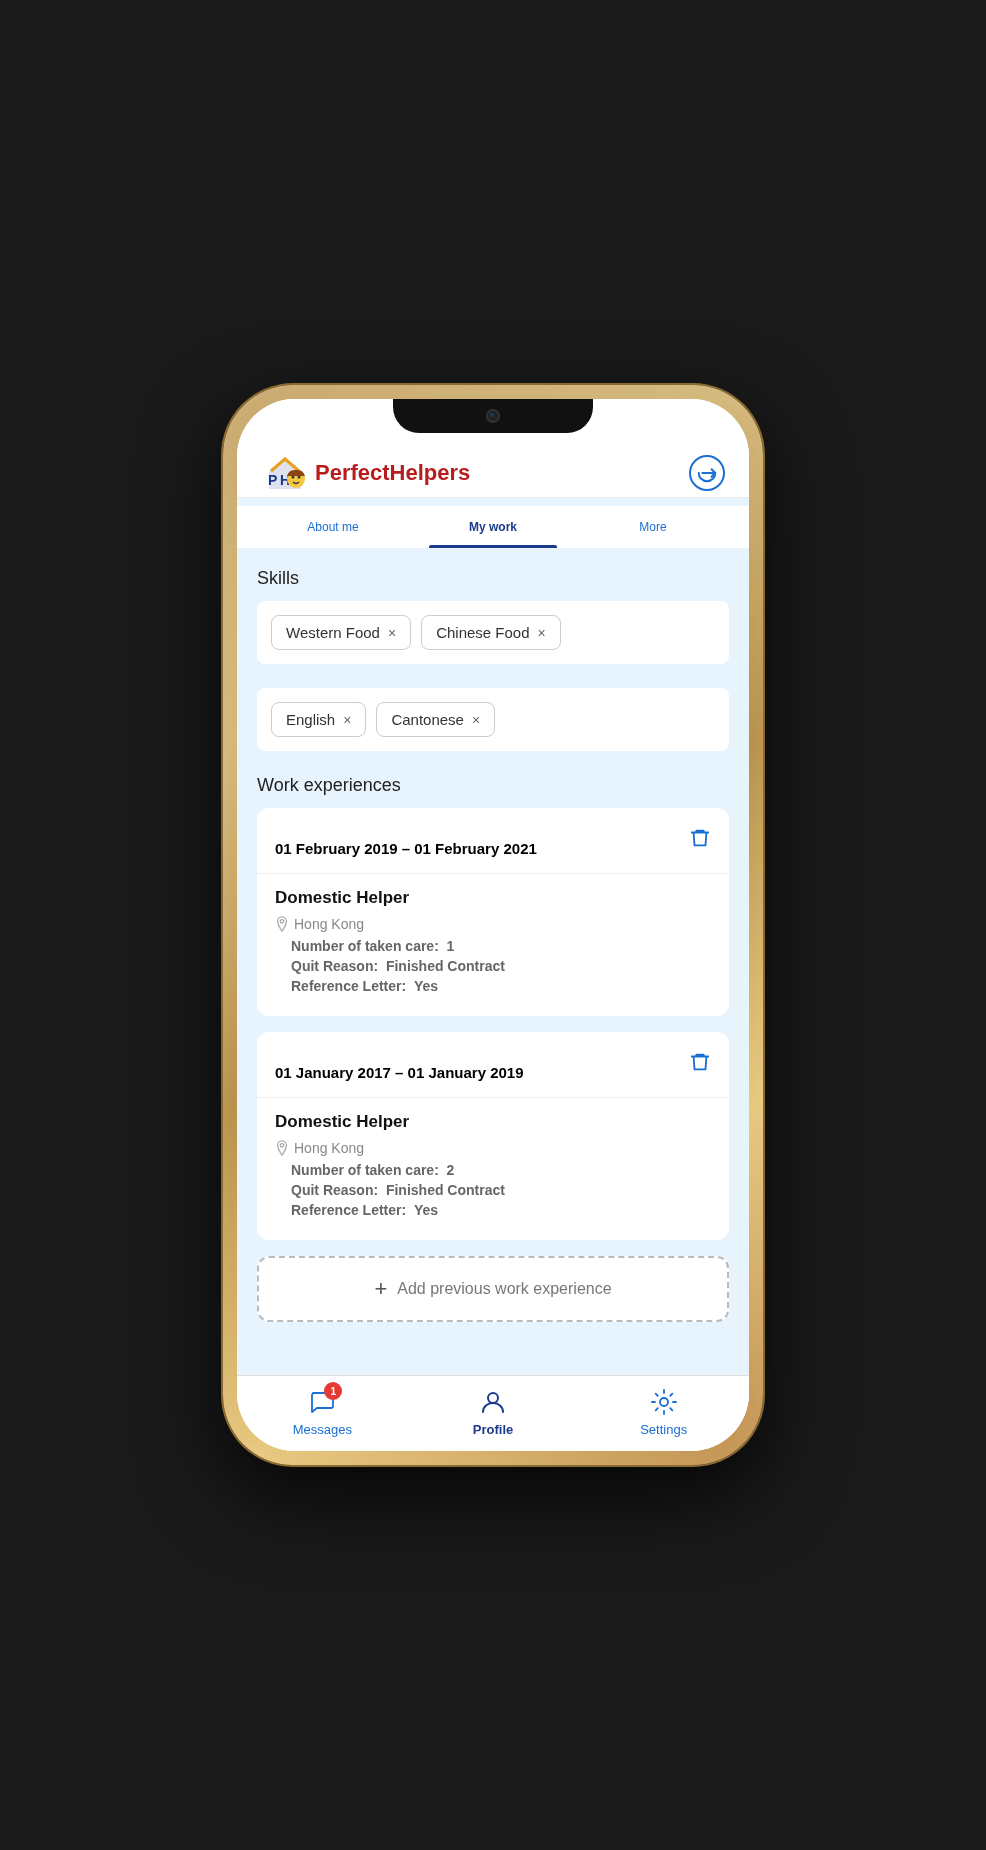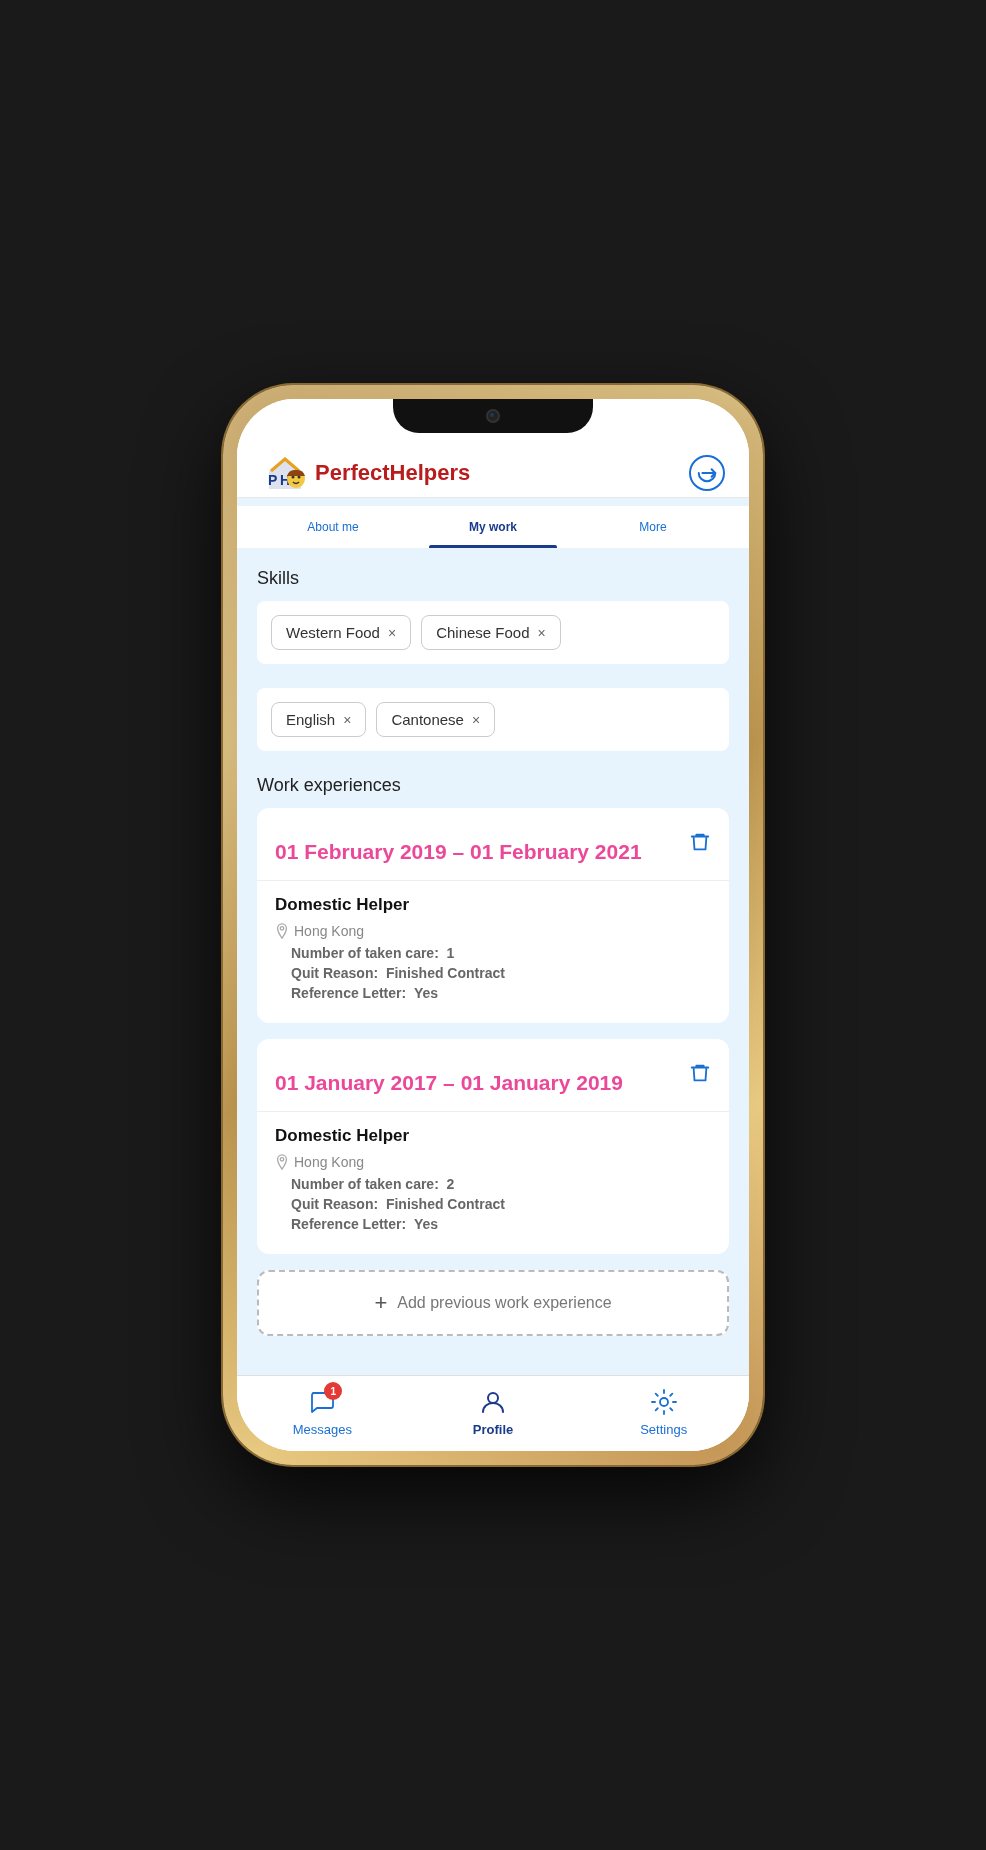--- a/index.html
+++ b/index.html
@@ -205,23 +205,23 @@
 
     .work-card-header {
       display: flex;
       justify-content: space-between;
       align-items: center;
       padding: 16px 18px;
       border-bottom: 1px solid #eee;
     }
 
     .work-date {
-      font-size: 21px;
+      font-size: 15px;
       font-weight: 700;
-      color: #ec4899;
+      color: #000000;
       margin-top: 16px;
     }
 
     .delete-btn {
       color: #1a6fd4;
       font-size: 18px;
       cursor: pointer;
     }
 
     .work-card-body {

